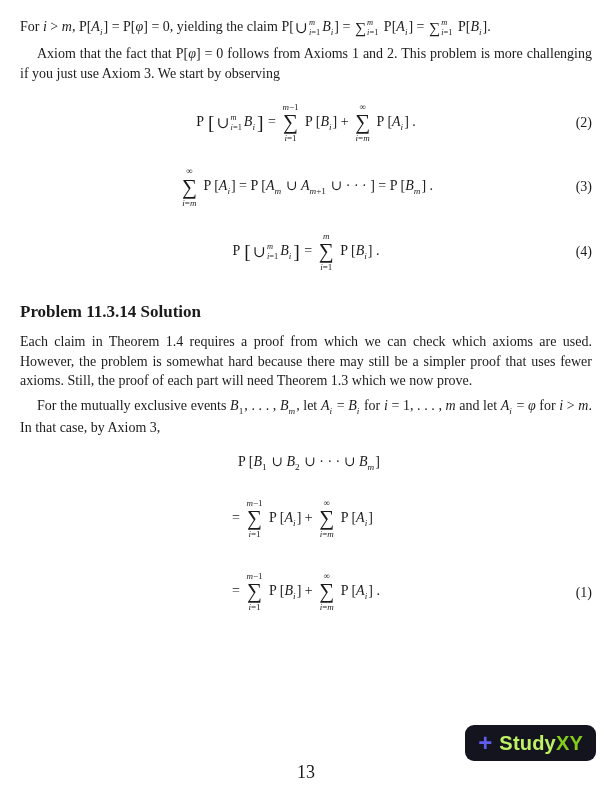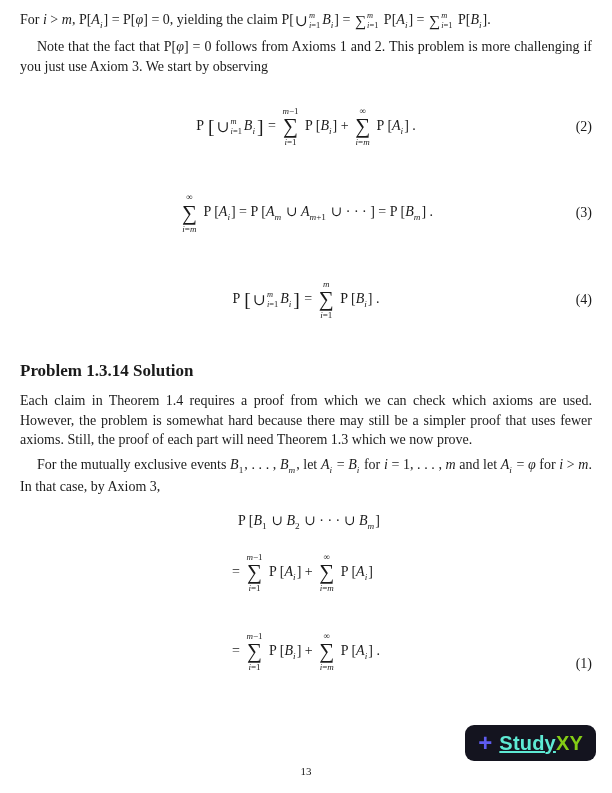--- a/index.html
+++ b/index.html
@@ -2,61 +2,61 @@
 <html><head>
 <meta charset="utf-8">
 <style>
   * { margin:0; padding:0; box-sizing:border-box; }
   html,body { background:#ffffff; }
   body {
     width:612px; height:793px; position:relative; overflow:hidden;
     font-family:"Liberation Serif","DejaVu Serif",serif;
     font-size:14px; color:#1b1b1b;
   }
-  .page { padding:10px 20px 0; }
+  .page { padding:17px 20px 0; }
   .para { text-align:justify; line-height:1.42; }
   .indent { text-indent:17px; }
   .mt { margin-top:5px; }
 
   
   .mi { font-style:italic; }
   .msb { margin-right:1px; white-space:nowrap; }
   .msb sub { font-size:0.66em; }
   .mss { display:inline-flex; align-items:center; vertical-align:middle; margin:0 2px 0 1px; }
   .mss-base { font-size:1.12em; line-height:1; }
   .mss-col { display:inline-flex; flex-direction:column; align-items:flex-start;
              font-size:0.6em; line-height:1.12; margin-left:1px; }
   .mlim { display:inline-flex; flex-direction:column; align-items:center;
-          vertical-align:middle; margin:16px 3px;justify-content:center; }
+          vertical-align:middle; margin:5px 3px;justify-content:center; }
   .mlim-s { font-size:9px; line-height:1.15; }
   .mlim-base { font-size:21px; line-height:1; }
   .mbig { font-size:1.4em; vertical-align:middle; line-height:1; margin:0 1px; }
 
   .equation { position:relative; text-align:center; margin:13px 0; }
   .eq-body { display:inline-block; white-space:nowrap; }
   .eq-tag { position:absolute; right:0; top:50%; transform:translateY(-50%); }
 
   .problem { font-size:17px; font-weight:bold; margin:24px 0 10px;
              font-family:"Liberation Serif","DejaVu Serif",serif; }
 
   .align-wrap { position:relative; margin:15px 0 0; }
   .align { display:grid; grid-template-columns:auto auto; justify-content:center;
-           row-gap:5px; align-items:center; }
+           row-gap:21px; align-items:center; }
   .al-left { text-align:right; white-space:nowrap; }
   .al-right { text-align:left; white-space:nowrap; }
   .align-wrap .eq-tag { top:auto; bottom:16px; transform:none; }
 
   .logo { position:absolute; right:16px; bottom:32px; display:flex; align-items:center;
           gap:7px; border-radius:9px; padding:6px 13px;
           font-family:"Liberation Sans","DejaVu Sans",sans-serif; }
   .logo-plus { font-size:24px; font-weight:bold; line-height:1; }
   .logo-text { font-size:20px; font-weight:bold; letter-spacing:0.2px; }
 
-  .page-number { position:absolute; bottom:16px; left:0; width:100%;
-                 text-align:center; font-size:11px; }
+  .page-number { position:absolute; bottom:10px; left:0; width:100%;
+                 text-align:center; font-size:18px; }
 </style>
 </head>
 <body>
 
 <div class="page">
 
   <p class="para"><span>For </span><span><span class="mi">i</span><span> &gt; </span><span class="mi">m</span></span><span>, P[</span><span class="msb"><span class="mi">A</span><sub><span class="mi">i</span></sub></span><span>] = P[</span><span><span class="mi">φ</span></span><span>] = 0, yielding the claim P[</span><span class="mss">
         <span class="mss-base">∪</span>
         <span class="mss-col">
           <span><span class="mi">m</span></span>
@@ -69,21 +69,21 @@
           <span><span class="mi">i</span><span>=1</span></span>
         </span>
       </span><span> P[</span><span class="msb"><span class="mi">A</span><sub><span class="mi">i</span></sub></span><span>] = </span><span class="mss">
         <span class="mss-base">∑</span>
         <span class="mss-col">
           <span><span class="mi">m</span></span>
           <span><span class="mi">i</span><span>=1</span></span>
         </span>
       </span><span> P[</span><span class="msb"><span class="mi">B</span><sub><span class="mi">i</span></sub></span><span>].</span></p>
 
-  <p class="para indent mt"><span>Note that the fact that P[</span><span><span class="mi">φ</span></span><span>] = 0 follows from Axioms 1 and 2. This problem is more challenging if you just use Axiom 3. We start by observing</span></p>
+  <p class="para indent mt"><span>Axiom that the fact that P[</span><span><span class="mi">φ</span></span><span>] = 0 follows from Axioms 1 and 2. This problem is more challenging if you just use Axiom 3. We start by observing</span></p>
 
   <div class="equation">
     <span class="eq-body"><span>P </span><span class="mbig">[</span><span class="mss">
           <span class="mss-base">∪</span>
           <span class="mss-col">
             <span><span class="mi">m</span></span>
             <span><span class="mi">i</span><span>=1</span></span>
           </span>
         </span><span class="msb"><span class="mi">B</span><sub><span class="mi">i</span></sub></span><span class="mbig">]</span><span> = </span><span class="mlim">
           <span class="mlim-s"><span class="mi">m</span><span>−1</span></span>
@@ -116,21 +116,21 @@
             <span><span class="mi">i</span><span>=1</span></span>
           </span>
         </span><span class="msb"><span class="mi">B</span><sub><span class="mi">i</span></sub></span><span class="mbig">]</span><span> = </span><span class="mlim">
           <span class="mlim-s"><span class="mi">m</span></span>
           <span class="mlim-base">∑</span>
           <span class="mlim-s"><span class="mi">i</span><span>=1</span></span>
         </span><span> P [</span><span class="msb"><span class="mi">B</span><sub><span class="mi">i</span></sub></span><span>] .</span></span>
     <span class="eq-tag">(4)</span>
   </div>
 
-  <h2 class="problem">Problem 1.3.14 Solution</h2>
+  <h2 class="problem">Problem 11.3.14 Solution</h2>
 
   <p class="para"><span>Each claim in Theorem 1.4 requires a proof from which we can check which axioms are used. However, the problem is somewhat hard because there may still be a simpler proof that uses fewer axioms. Still, the proof of each part will need Theorem 1.3 which we now prove.</span></p>
 
   <p class="para indent mt"><span>For the mutually exclusive events </span><span class="msb"><span class="mi">B</span><sub><span>1</span></sub></span><span>, . . . , </span><span class="msb"><span class="mi">B</span><sub><span class="mi">m</span></sub></span><span>, let </span><span class="msb"><span class="mi">A</span><sub><span class="mi">i</span></sub></span><span> = </span><span class="msb"><span class="mi">B</span><sub><span class="mi">i</span></sub></span><span> for </span><span><span class="mi">i</span></span><span> = 1, . . . , </span><span><span class="mi">m</span></span><span> and let </span><span class="msb"><span class="mi">A</span><sub><span class="mi">i</span></sub></span><span> = </span><span><span class="mi">φ</span></span><span> for </span><span><span class="mi">i</span><span> &gt; </span><span class="mi">m</span></span><span>. In that case, by Axiom 3,</span></p>
 
   <div class="align-wrap">
     <div class="align">
       <div class="al-left"><span>P [</span><span class="msb"><span class="mi">B</span><sub><span>1</span></sub></span><span> ∪ </span><span class="msb"><span class="mi">B</span><sub><span>2</span></sub></span><span> ∪ · · · ∪ </span><span class="msb"><span class="mi">B</span><sub><span class="mi">m</span></sub></span><span>]</span></div>
       <div class="al-left"></div>
       <div class="al-right"><span> = </span><span class="mlim">
@@ -153,16 +153,16 @@
             <span class="mlim-s"><span class="mi">i</span><span>=</span><span class="mi">m</span></span>
           </span><span> P [</span><span class="msb"><span class="mi">A</span><sub><span class="mi">i</span></sub></span><span>] .</span></div>
     </div>
     <span class="eq-tag">(1)</span>
   </div>
 
 </div>
 
 <div class="logo" style="background: rgb(20, 20, 31);">
   <span class="logo-plus" style="color: rgb(95, 92, 240);">+</span>
-  <span class="logo-text"><span style="color: #5eead4; text-decoration: underline;">Study</span><span style="color: #84cc16;">XY</span></span>
+  <span class="logo-text"><span style="color: #bef264;">Study</span><span style="color: #84cc16;">XY</span></span>
 </div>
 
 <div class="page-number">13</div>
 
 </body></html>

